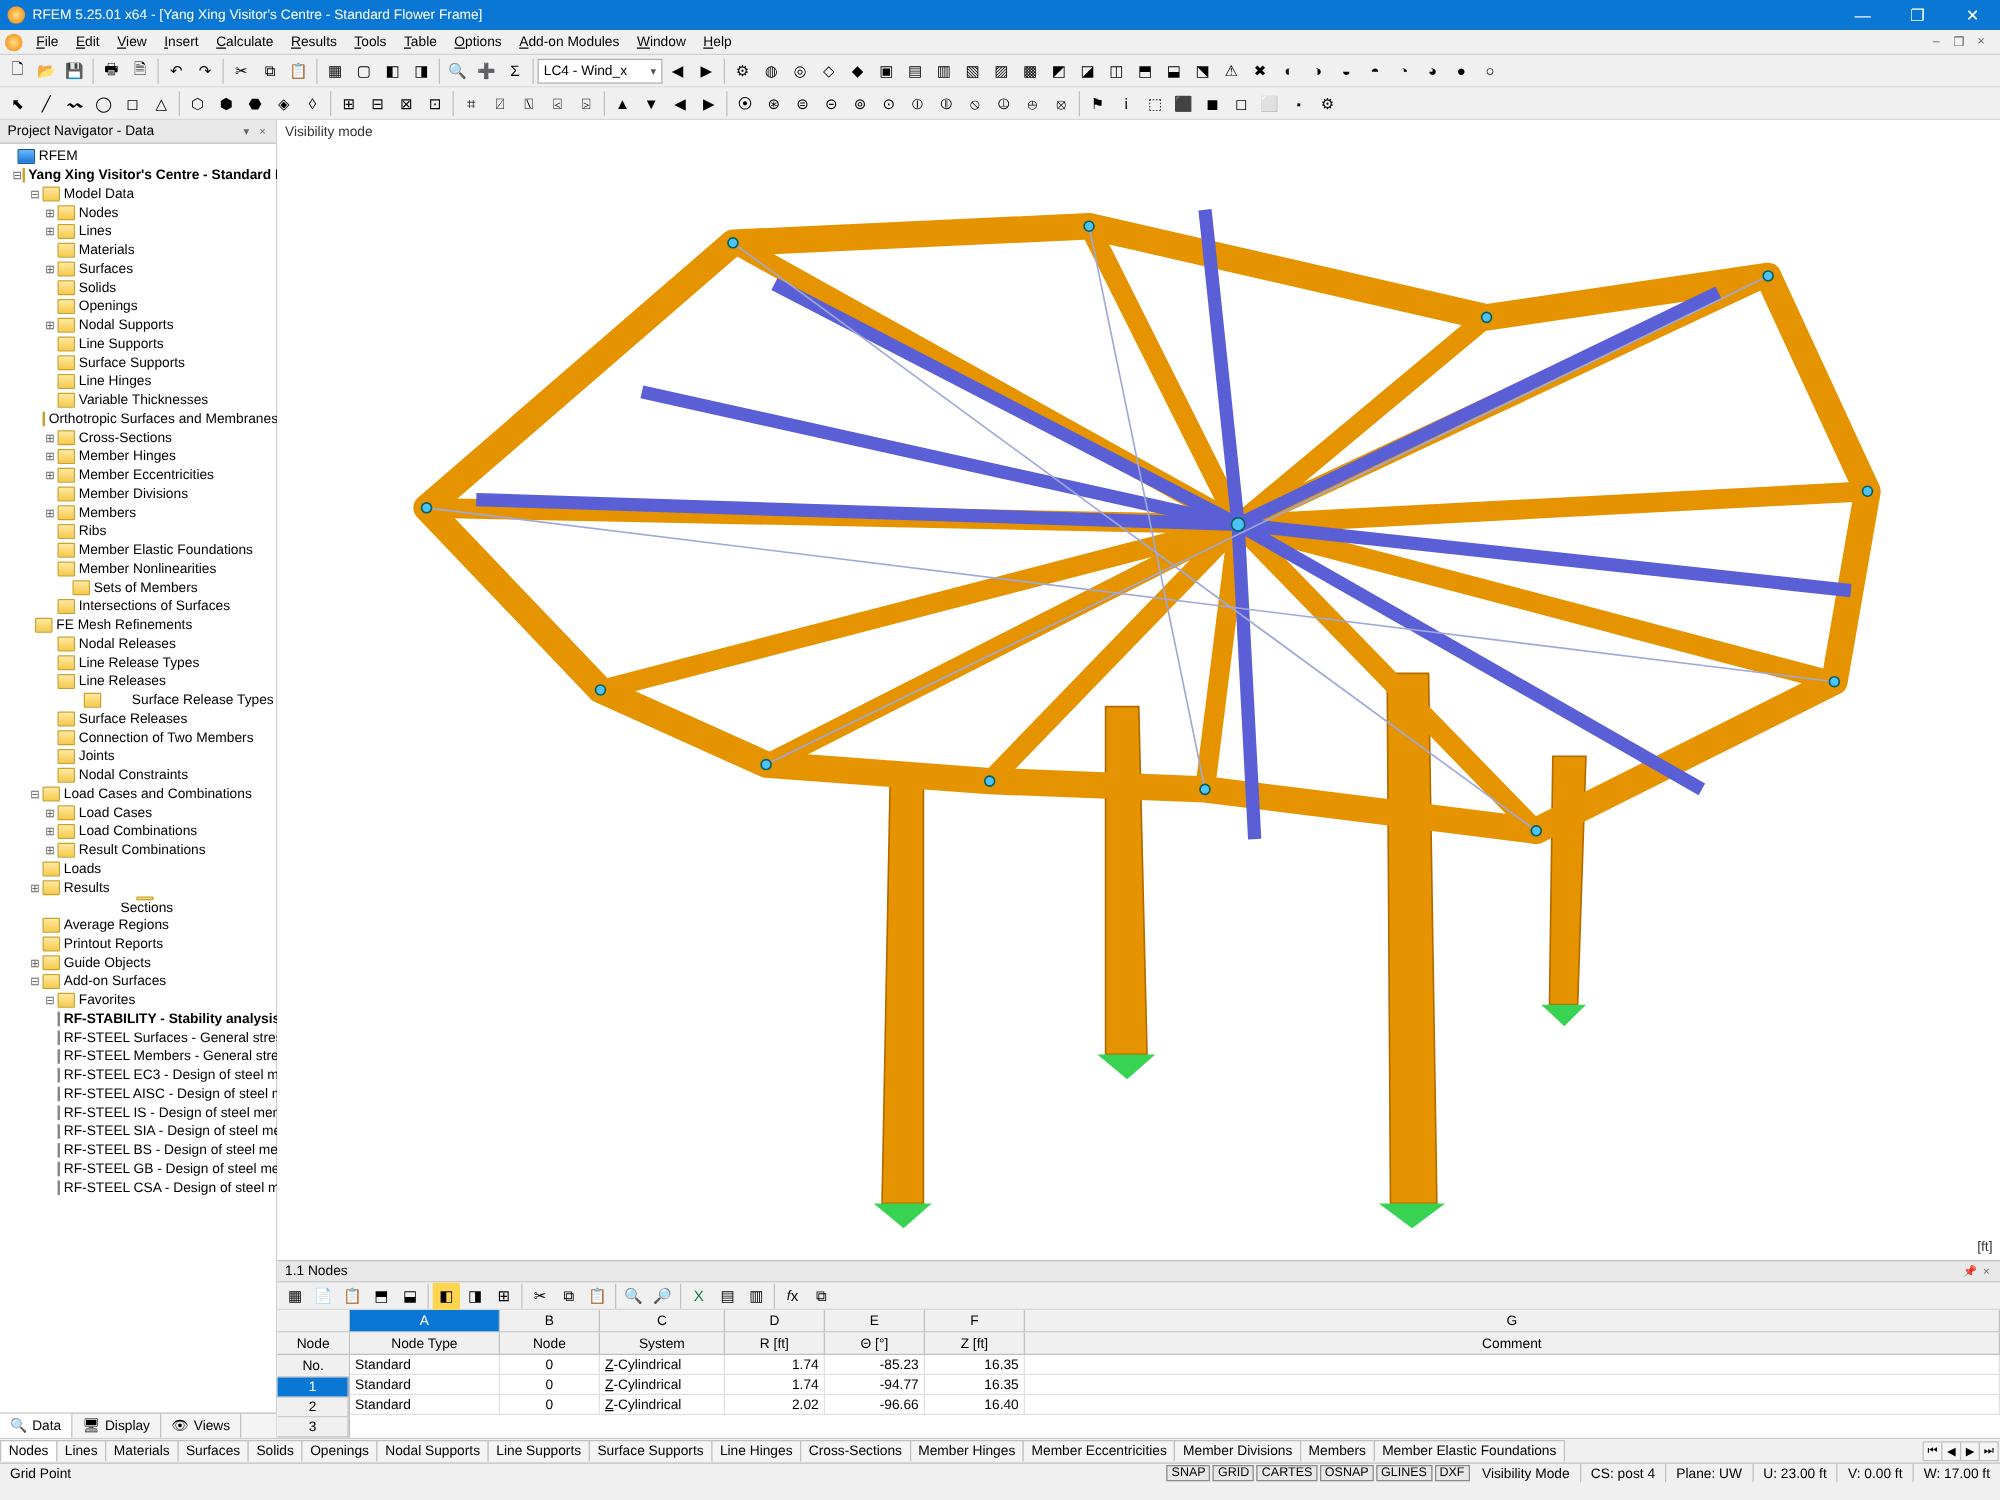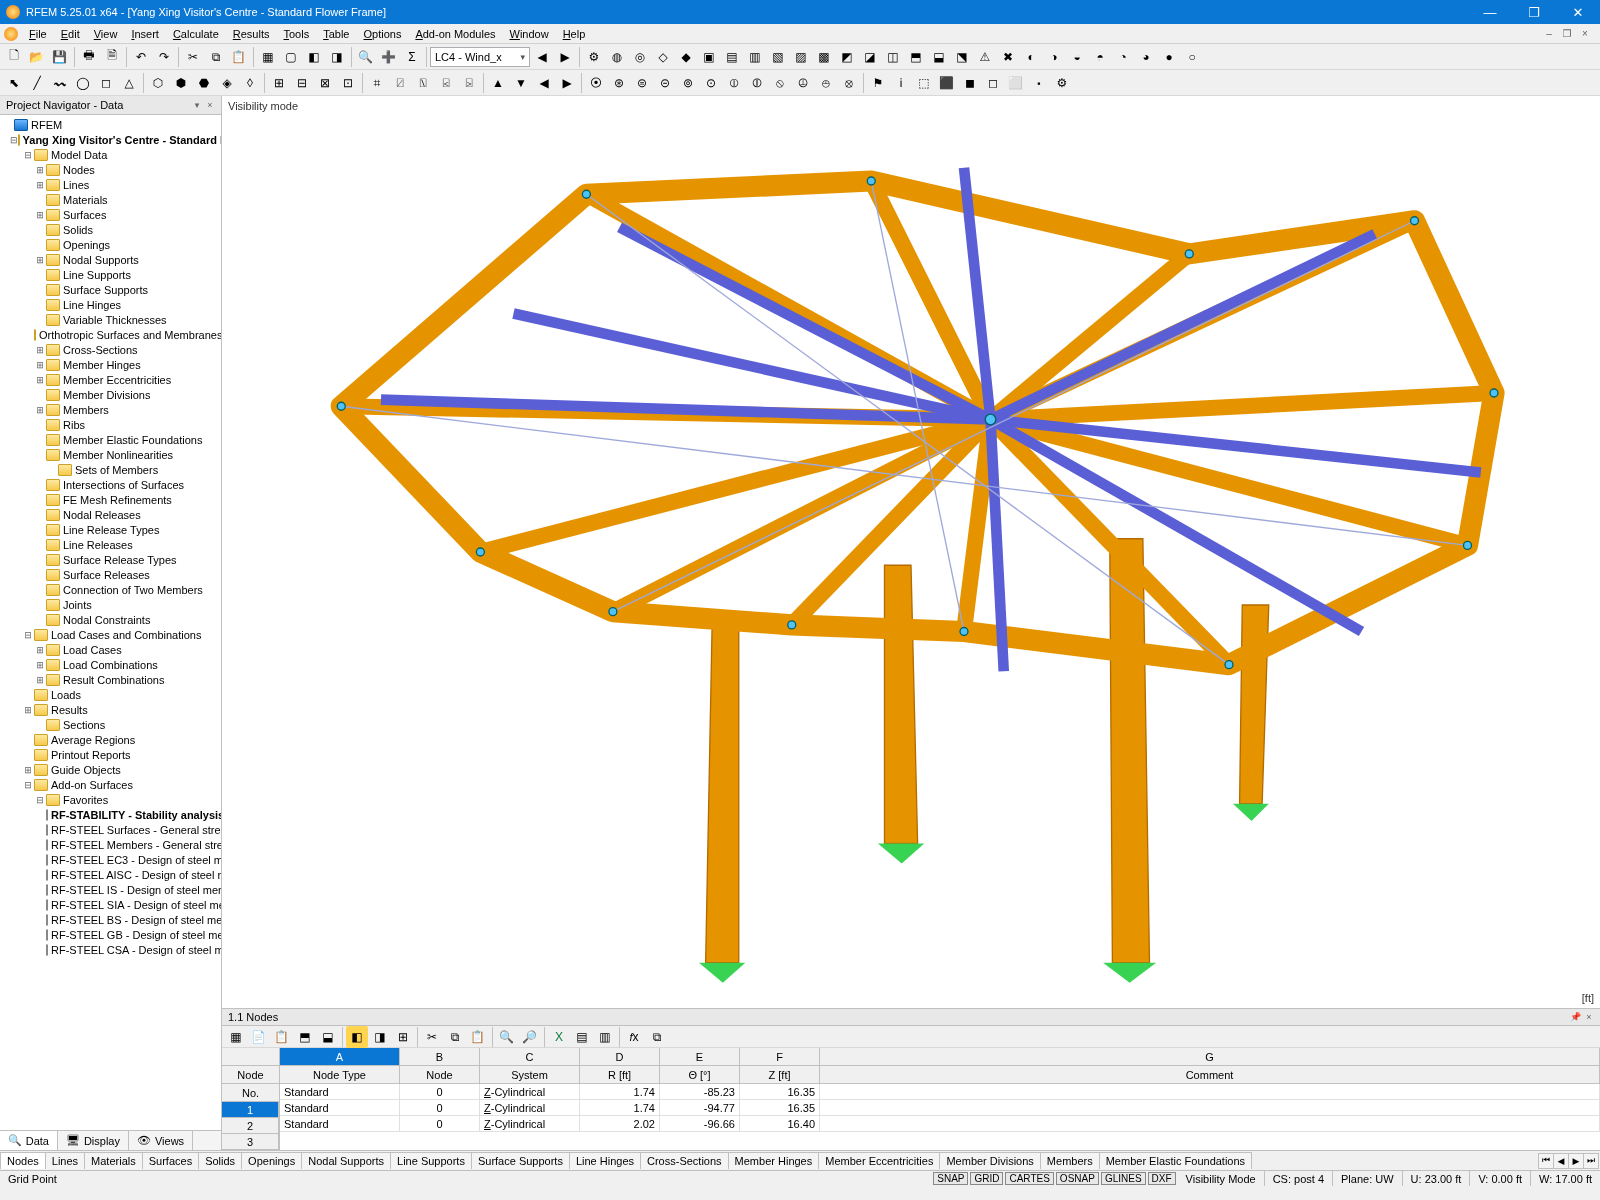--- a/index.html
+++ b/index.html
@@ -344,41 +344,41 @@
           <div class="treerow" style="padding-left: 46px;">
             <span class="exp"></span>
             <span class="tico folder"></span>
             <span class="lbl">Sets of Members</span>
           </div>
           <div class="treerow" style="padding-left: 34px;">
             <span class="exp"></span>
             <span class="tico folder"></span>
             <span class="lbl">Intersections of Surfaces</span>
           </div>
-          <div class="treerow" style="padding-left: 34px;">
+          <div class="treerow" style="padding-left: 16px;">
             <span class="exp"></span>
             <span class="tico folder"></span>
             <span class="lbl">FE Mesh Refinements</span>
           </div>
           <div class="treerow" style="padding-left: 34px;">
             <span class="exp"></span>
             <span class="tico folder"></span>
             <span class="lbl">Nodal Releases</span>
           </div>
           <div class="treerow" style="padding-left: 34px;">
             <span class="exp"></span>
             <span class="tico folder"></span>
             <span class="lbl">Line Release Types</span>
           </div>
           <div class="treerow" style="padding-left: 34px;">
             <span class="exp"></span>
             <span class="tico folder"></span>
             <span class="lbl">Line Releases</span>
           </div>
-          <div class="treerow" style="padding-left: 34px;">
+          <div class="treerow" style="padding-left: 34px; justify-content: space-between;">
             <span class="exp"></span>
             <span class="tico folder"></span>
             <span class="lbl">Surface Release Types</span>
           </div>
           <div class="treerow" style="padding-left: 34px;">
             <span class="exp"></span>
             <span class="tico folder"></span>
             <span class="lbl">Surface Releases</span>
           </div>
           <div class="treerow" style="padding-left: 34px;">
@@ -423,21 +423,21 @@
           <div class="treerow" style="padding-left: 22px;">
             <span class="exp"></span>
             <span class="tico folder"></span>
             <span class="lbl">Loads</span>
           </div>
           <div class="treerow" style="padding-left: 22px;">
             <span class="exp">⊞</span>
             <span class="tico folder"></span>
             <span class="lbl">Results</span>
           </div>
-          <div class="treerow" style="padding-left: 34px;">
+          <div class="treerow" style="padding-left: 16px; flex-direction: column;">
             <span class="exp"></span>
             <span class="tico folder"></span>
             <span class="lbl">Sections</span>
           </div>
           <div class="treerow" style="padding-left: 22px;">
             <span class="exp"></span>
             <span class="tico folder"></span>
             <span class="lbl">Average Regions</span>
           </div>
           <div class="treerow" style="padding-left: 22px;">

